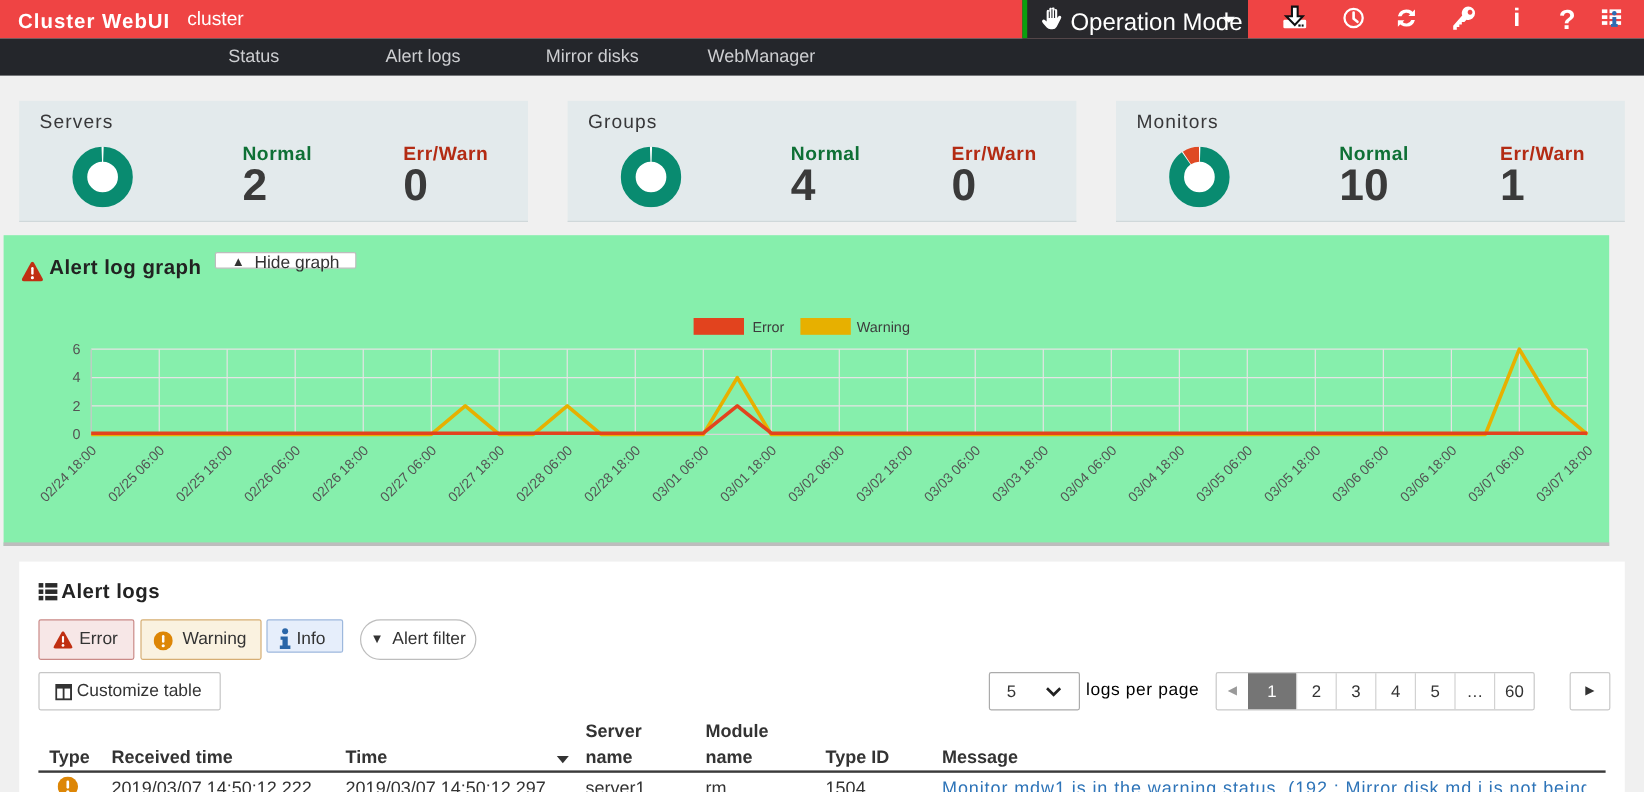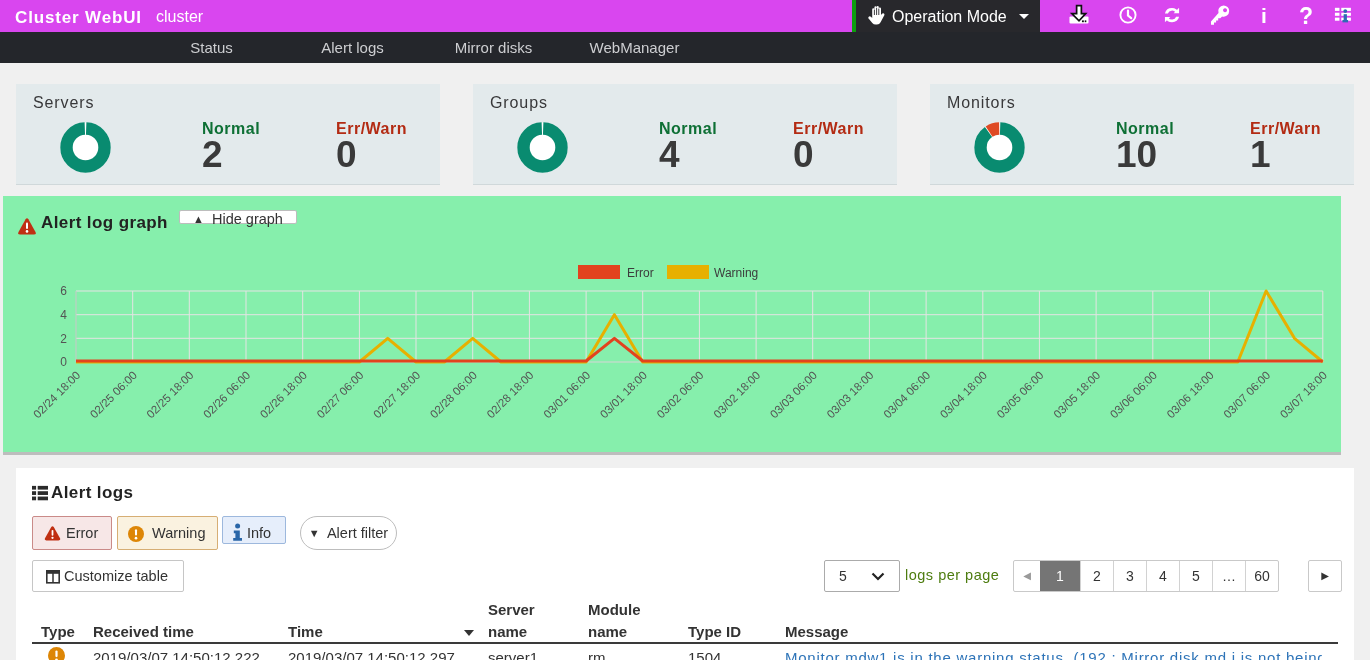--- a/index.html
+++ b/index.html
@@ -1,24 +1,24 @@
 <!DOCTYPE html>
 <html><head>
 <meta charset="utf-8">
 <style>
 * { margin:0; padding:0; box-sizing:border-box; }
 body { font-family:"Liberation Sans", sans-serif; background:#f0f0f0; }
 #page { will-change:transform; position:relative; width:1370px; height:660px; overflow:hidden; background:#f0f0f0; }
 .abs { position:absolute; }
 
-#topbar { position:absolute; left:0; top:0; width:1370px; height:32px; background:#d946ef; color:#fff; }
+#topbar { position:absolute; left:0; top:0; width:1370px; height:32px; background:#ef4444; color:#fff; }
 #brand { position:absolute; left:15px; top:8px; font-size:17px; font-weight:bold; letter-spacing:0.85px; }
 #clname { position:absolute; left:156px; top:8px; font-size:16px; font-weight:normal; }
 #opmode { position:absolute; left:852px; top:0; width:188px; height:32px; background:#28282c; border-left:4px solid #0c9e0e; }
-#opmode .txt { position:absolute; left:36px; top:8px; font-size:16px; color:#fff; }
+#opmode .txt { position:absolute; left:36px; top:8px; font-size:20px; color:#fff; }
 #opmode .car { position:absolute; left:163px; top:14px; width:0; height:0; border-left:5px solid transparent; border-right:5px solid transparent; border-top:5px solid #fff; }
 .topico { position:absolute; top:0; width:20px; height:32px; }
 
 #nav { position:absolute; left:0; top:32px; width:1370px; height:31px; background:#24262b; }
 .tab { position:absolute; top:0; height:31px; width:141px; line-height:31px; text-align:center; font-size:15px; color:#cdced1; }
 .tab.active { background:#2066e4; color:#fff; }
 
 .card { position:absolute; top:84px; width:424px; height:101px; background:#e3eaec; border-bottom:1px solid #d0d8da; }
 .card .title { position:absolute; left:17px; top:10px; font-size:16px; font-weight:normal; color:#38383a; letter-spacing:0.9px; }
 .card .lbl { position:absolute; top:36px; font-size:16px; font-weight:bold; letter-spacing:0.5px; }
@@ -268,21 +268,21 @@
       </svg>
       <span class="abs" style="left:31px;top:7px;">Customize table</span>
     </div>
 
     <div class="abs" style="left:808px;top:92px;width:76px;height:32px;border:1px solid #ababab;border-radius:2px;background:#fff;">
       <span class="abs" style="left:14px;top:7px;font-size:14px;color:#333;">5</span>
       <svg class="abs" style="left:46px;top:11px" width="14" height="9" viewBox="0 0 14 9">
           <path d="M1.5 1.5 L7 7 L12.5 1.5" fill="none" stroke="#222" stroke-width="2.2"></path>
         </svg>
     </div>
-    <span class="abs" style="left:889px;top:99px;font-size:14.5px;color:#4d7c0f;letter-spacing:0.5px;">logs per page</span>
+    <span class="abs" style="left:889px;top:99px;font-size:14.5px;color:#000000;letter-spacing:0.5px;">logs per page</span>
     <div class="abs" style="left:997px;top:92px;width:266px;height:32px;background:#fff;border:1px solid #c9c9c9;border-radius:2px;">
       <div class="abs" style="left:0;top:0;width:26px;height:30px;text-align:center;"><span style="font-size:10px;color:#9a9a9a;line-height:30px;">◀</span></div>
       <div class="abs" style="left:26px;top:0;width:40px;height:30px;background:#757575;color:#fff;text-align:center;line-height:30px;font-size:14px;">1</div>
       <div class="abs" style="left:66px;top:0;width:33px;height:30px;border-left:1px solid #d2d2d2;text-align:center;line-height:30px;font-size:14px;color:#333;">2</div>
       <div class="abs" style="left:99px;top:0;width:33px;height:30px;border-left:1px solid #d2d2d2;text-align:center;line-height:30px;font-size:14px;color:#333;">3</div>
       <div class="abs" style="left:132px;top:0;width:33px;height:30px;border-left:1px solid #d2d2d2;text-align:center;line-height:30px;font-size:14px;color:#333;">4</div>
       <div class="abs" style="left:165px;top:0;width:33px;height:30px;border-left:1px solid #d2d2d2;text-align:center;line-height:30px;font-size:14px;color:#333;">5</div>
       <div class="abs" style="left:198px;top:0;width:33px;height:30px;border-left:1px solid #d2d2d2;text-align:center;line-height:30px;font-size:14px;color:#333;">…</div>
       <div class="abs" style="left:231px;top:0;width:33px;height:30px;border-left:1px solid #d2d2d2;text-align:center;line-height:30px;font-size:14px;color:#333;">60</div>
     </div>

